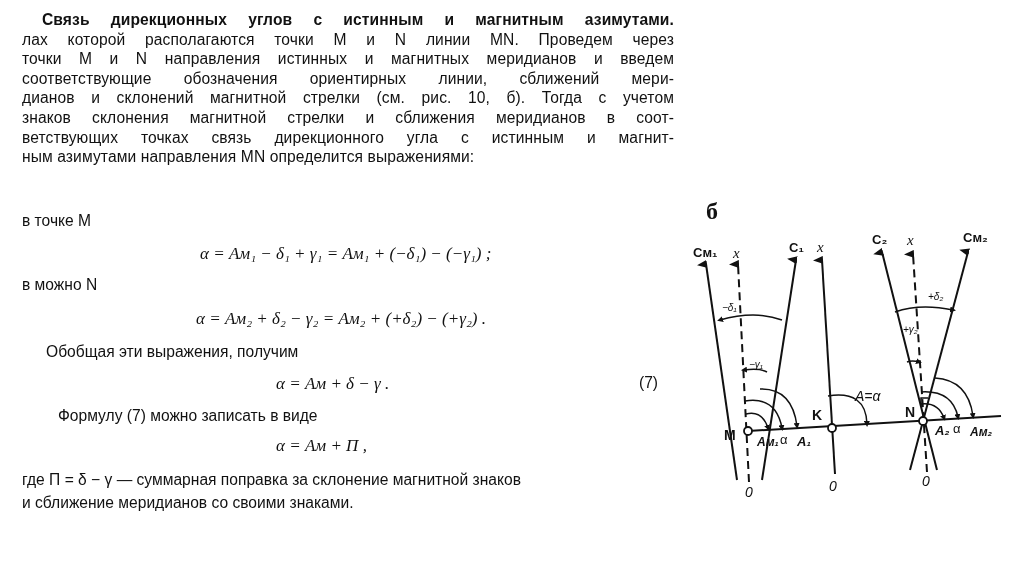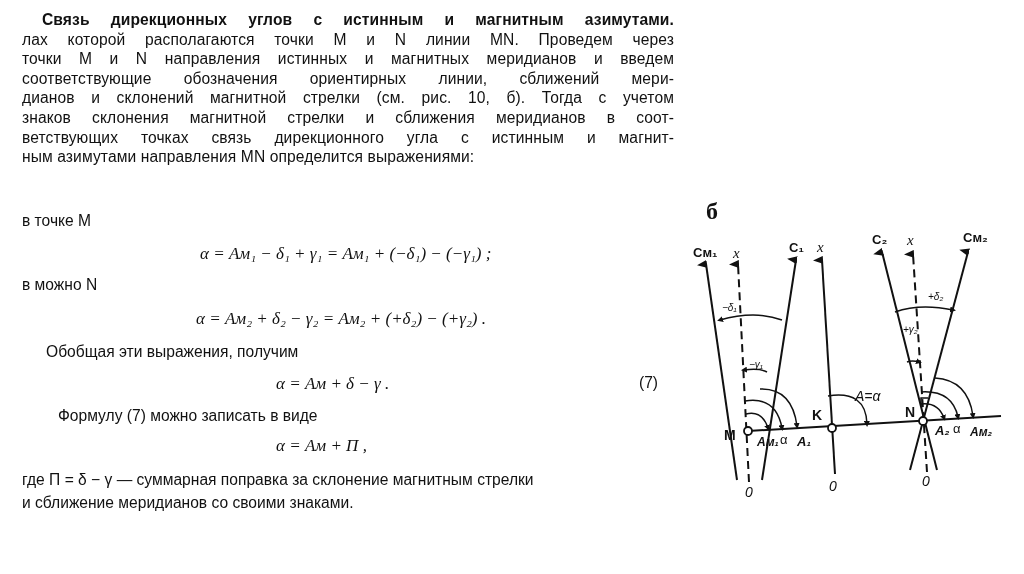--- a/index.html
+++ b/index.html
@@ -44,21 +44,21 @@
 <div class="label" style="left: 22px; top: 276px;">в можно N</div>
 <div class="formula" style="left: 196px; top: 309px;">α = Aм₂ + δ₂ − γ₂ = Aм₂ + (+δ₂) − (+γ₂) .</div>
 
 <div class="label" style="left: 46px; top: 343px;">Обобщая эти выражения, получим</div>
 <div class="formula" style="left: 276px; top: 374px;">α = Aм + δ − γ .</div>
 <div class="eqnum" style="left: 639px; top: 374px;">(7)</div>
 
 <div class="label" style="left: 46px; top: 407px; margin-left: 12px;">Формулу (7) можно записать в виде</div>
 <div class="formula" style="left: 276px; top: 436px;">α = Aм + П ,</div>
 
-<div class="label" style="left: 22px; top: 471px; font-size: 15.6px;">где  П = δ − γ  — суммарная поправка за склонение магнитным стрелки</div>
+<div class="label" style="left: 22px; top: 471px; font-size: 15.6px;">где  П = δ − γ  — суммарная поправка за склонение магнитной знаков</div>
 <div class="label" style="left: 22px; top: 494px;">и сближение меридианов со своими знаками.</div>
 
 <div class="fig-letter">б</div>
 
 <svg class="diagram" viewBox="0 0 1024 574" xmlns="http://www.w3.org/2000/svg">
   <defs>
     <marker id="arr" markerWidth="8" markerHeight="10" refX="4" refY="9" orient="auto" markerUnits="userSpaceOnUse">
       <path d="M0,10 L4,0 L8,10 Z" fill="#111"></path>
     </marker>
     <marker id="tip" markerWidth="6" markerHeight="6" refX="3" refY="3" orient="auto" markerUnits="userSpaceOnUse">

